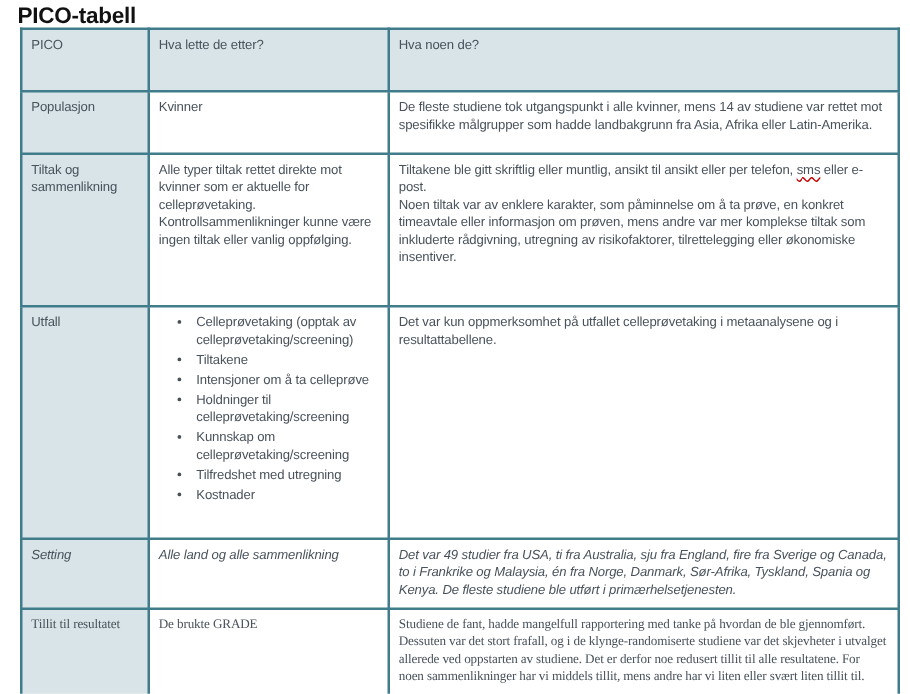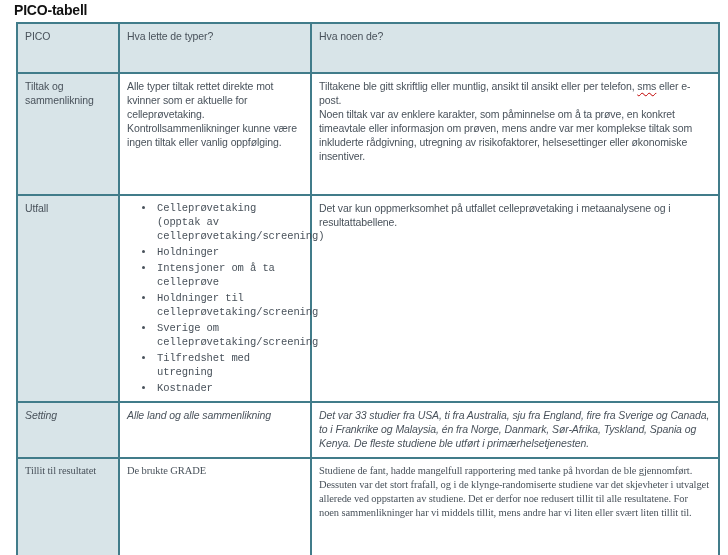--- a/index.html
+++ b/index.html
@@ -14,21 +14,21 @@
   .page {
     position: relative;
     width: 728px;
     height: 555px;
   }
   .title {
     position: absolute;
     left: 14px;
     top: 2px;
     margin: 0;
-    font-size: 14px;
+    font-size: 18px;
     font-weight: bold;
     color: #111111;
     letter-spacing: -0.2px;
   }
   table.pico {
     position: absolute;
     left: 16px;
     top: 22px;
     width: 702px;
     border-collapse: collapse;
@@ -55,21 +55,20 @@
   tr.r-tillit { height: 115px; font-family: Liberation Serif, serif; }
   table.pico p { margin: 0; }
   table.pico ul {
     margin: 0;
     padding-left: 28px;
     list-style: disc outside;
   }
   table.pico li {
     margin: 0 0 2px 0;
     padding-left: 2px;
-    font-family: Liberation Mono, monospace;
   }
   .squiggle {
     text-decoration-line: underline;
     text-decoration-style: wavy;
     text-decoration-color: #c00000;
     text-decoration-thickness: 1px;
     text-underline-offset: 2px;
     text-align: center;
   }
 </style>
@@ -83,54 +82,59 @@
   <table class="pico">
     <colgroup>
       <col class="c1">
         <col class="c2">
         <col class="c3">
     </colgroup>
     <tbody>
 
       <tr class="r-header">
         <td class="shade">PICO</td>
-        <td class="shade">Hva lette de typer?</td>
+        <td class="shade">Hva lette de etter?</td>
         <td class="shade">Hva noen de?</td>
       </tr>
 
+      <tr class="r-populasjon">
+        <td class="shade">Populasjon</td>
+        <td>Kvinner</td>
+        <td>De fleste studiene tok utgangspunkt i alle kvinner, mens 14 av studiene var rettet mot spesifikke målgrupper som hadde landbakgrunn fra Asia, Afrika eller Latin-Amerika.</td>
+      </tr>
 
       <tr class="r-tiltak">
         <td class="shade">Tiltak og sammenlikning</td>
         <td>Alle typer tiltak rettet direkte mot kvinner som er aktuelle for celleprøvetaking. Kontrollsammenlikninger kunne være ingen tiltak eller vanlig oppfølging.</td>
         <td>
           <p><span>Tiltakene ble gitt skriftlig eller muntlig, ansikt til ansikt eller per telefon, </span><span class="squiggle">sms</span><span> eller e-post.</span></p>
-          <p>Noen tiltak var av enklere karakter, som påminnelse om å ta prøve, en konkret timeavtale eller informasjon om prøven, mens andre var mer komplekse tiltak som inkluderte rådgivning, utregning av risikofaktorer, helsesettinger eller økonomiske insentiver.</p>
+          <p>Noen tiltak var av enklere karakter, som påminnelse om å ta prøve, en konkret timeavtale eller informasjon om prøven, mens andre var mer komplekse tiltak som inkluderte rådgivning, utregning av risikofaktorer, tilrettelegging eller økonomiske insentiver.</p>
         </td>
       </tr>
 
       <tr class="r-utfall">
         <td class="shade">Utfall</td>
         <td>
           <ul>
             <li>Celleprøvetaking (opptak av celleprøvetaking/screening)</li>
-            <li>Holdninger</li>
+            <li>Tiltakene</li>
             <li>Intensjoner om å ta celleprøve</li>
             <li>Holdninger til celleprøvetaking/screening</li>
-            <li>Sverige om celleprøvetaking/screening</li>
+            <li>Kunnskap om celleprøvetaking/screening</li>
             <li>Tilfredshet med utregning</li>
             <li>Kostnader</li>
           </ul>
         </td>
         <td>Det var kun oppmerksomhet på utfallet celleprøvetaking i metaanalysene og i resultattabellene.</td>
       </tr>
 
       <tr class="r-setting">
         <td class="shade">Setting</td>
         <td>Alle land og alle sammenlikning</td>
-        <td>Det var 33 studier fra USA, ti fra Australia, sju fra England, fire fra Sverige og Canada, to i Frankrike og Malaysia, én fra Norge, Danmark, Sør-Afrika, Tyskland, Spania og Kenya. De fleste studiene ble utført i primærhelsetjenesten.</td>
+        <td>Det var 49 studier fra USA, ti fra Australia, sju fra England, fire fra Sverige og Canada, to i Frankrike og Malaysia, én fra Norge, Danmark, Sør-Afrika, Tyskland, Spania og Kenya. De fleste studiene ble utført i primærhelsetjenesten.</td>
       </tr>
 
       <tr class="r-tillit">
         <td class="shade">Tillit til resultatet</td>
         <td>De brukte GRADE</td>
         <td>Studiene de fant, hadde mangelfull rapportering med tanke på hvordan de ble gjennomført. Dessuten var det stort frafall, og i de klynge-randomiserte studiene var det skjevheter i utvalget allerede ved oppstarten av studiene. Det er derfor noe redusert tillit til alle resultatene. For noen sammenlikninger har vi middels tillit, mens andre har vi liten eller svært liten tillit til.</td>
       </tr>
 
     </tbody>
   </table>

